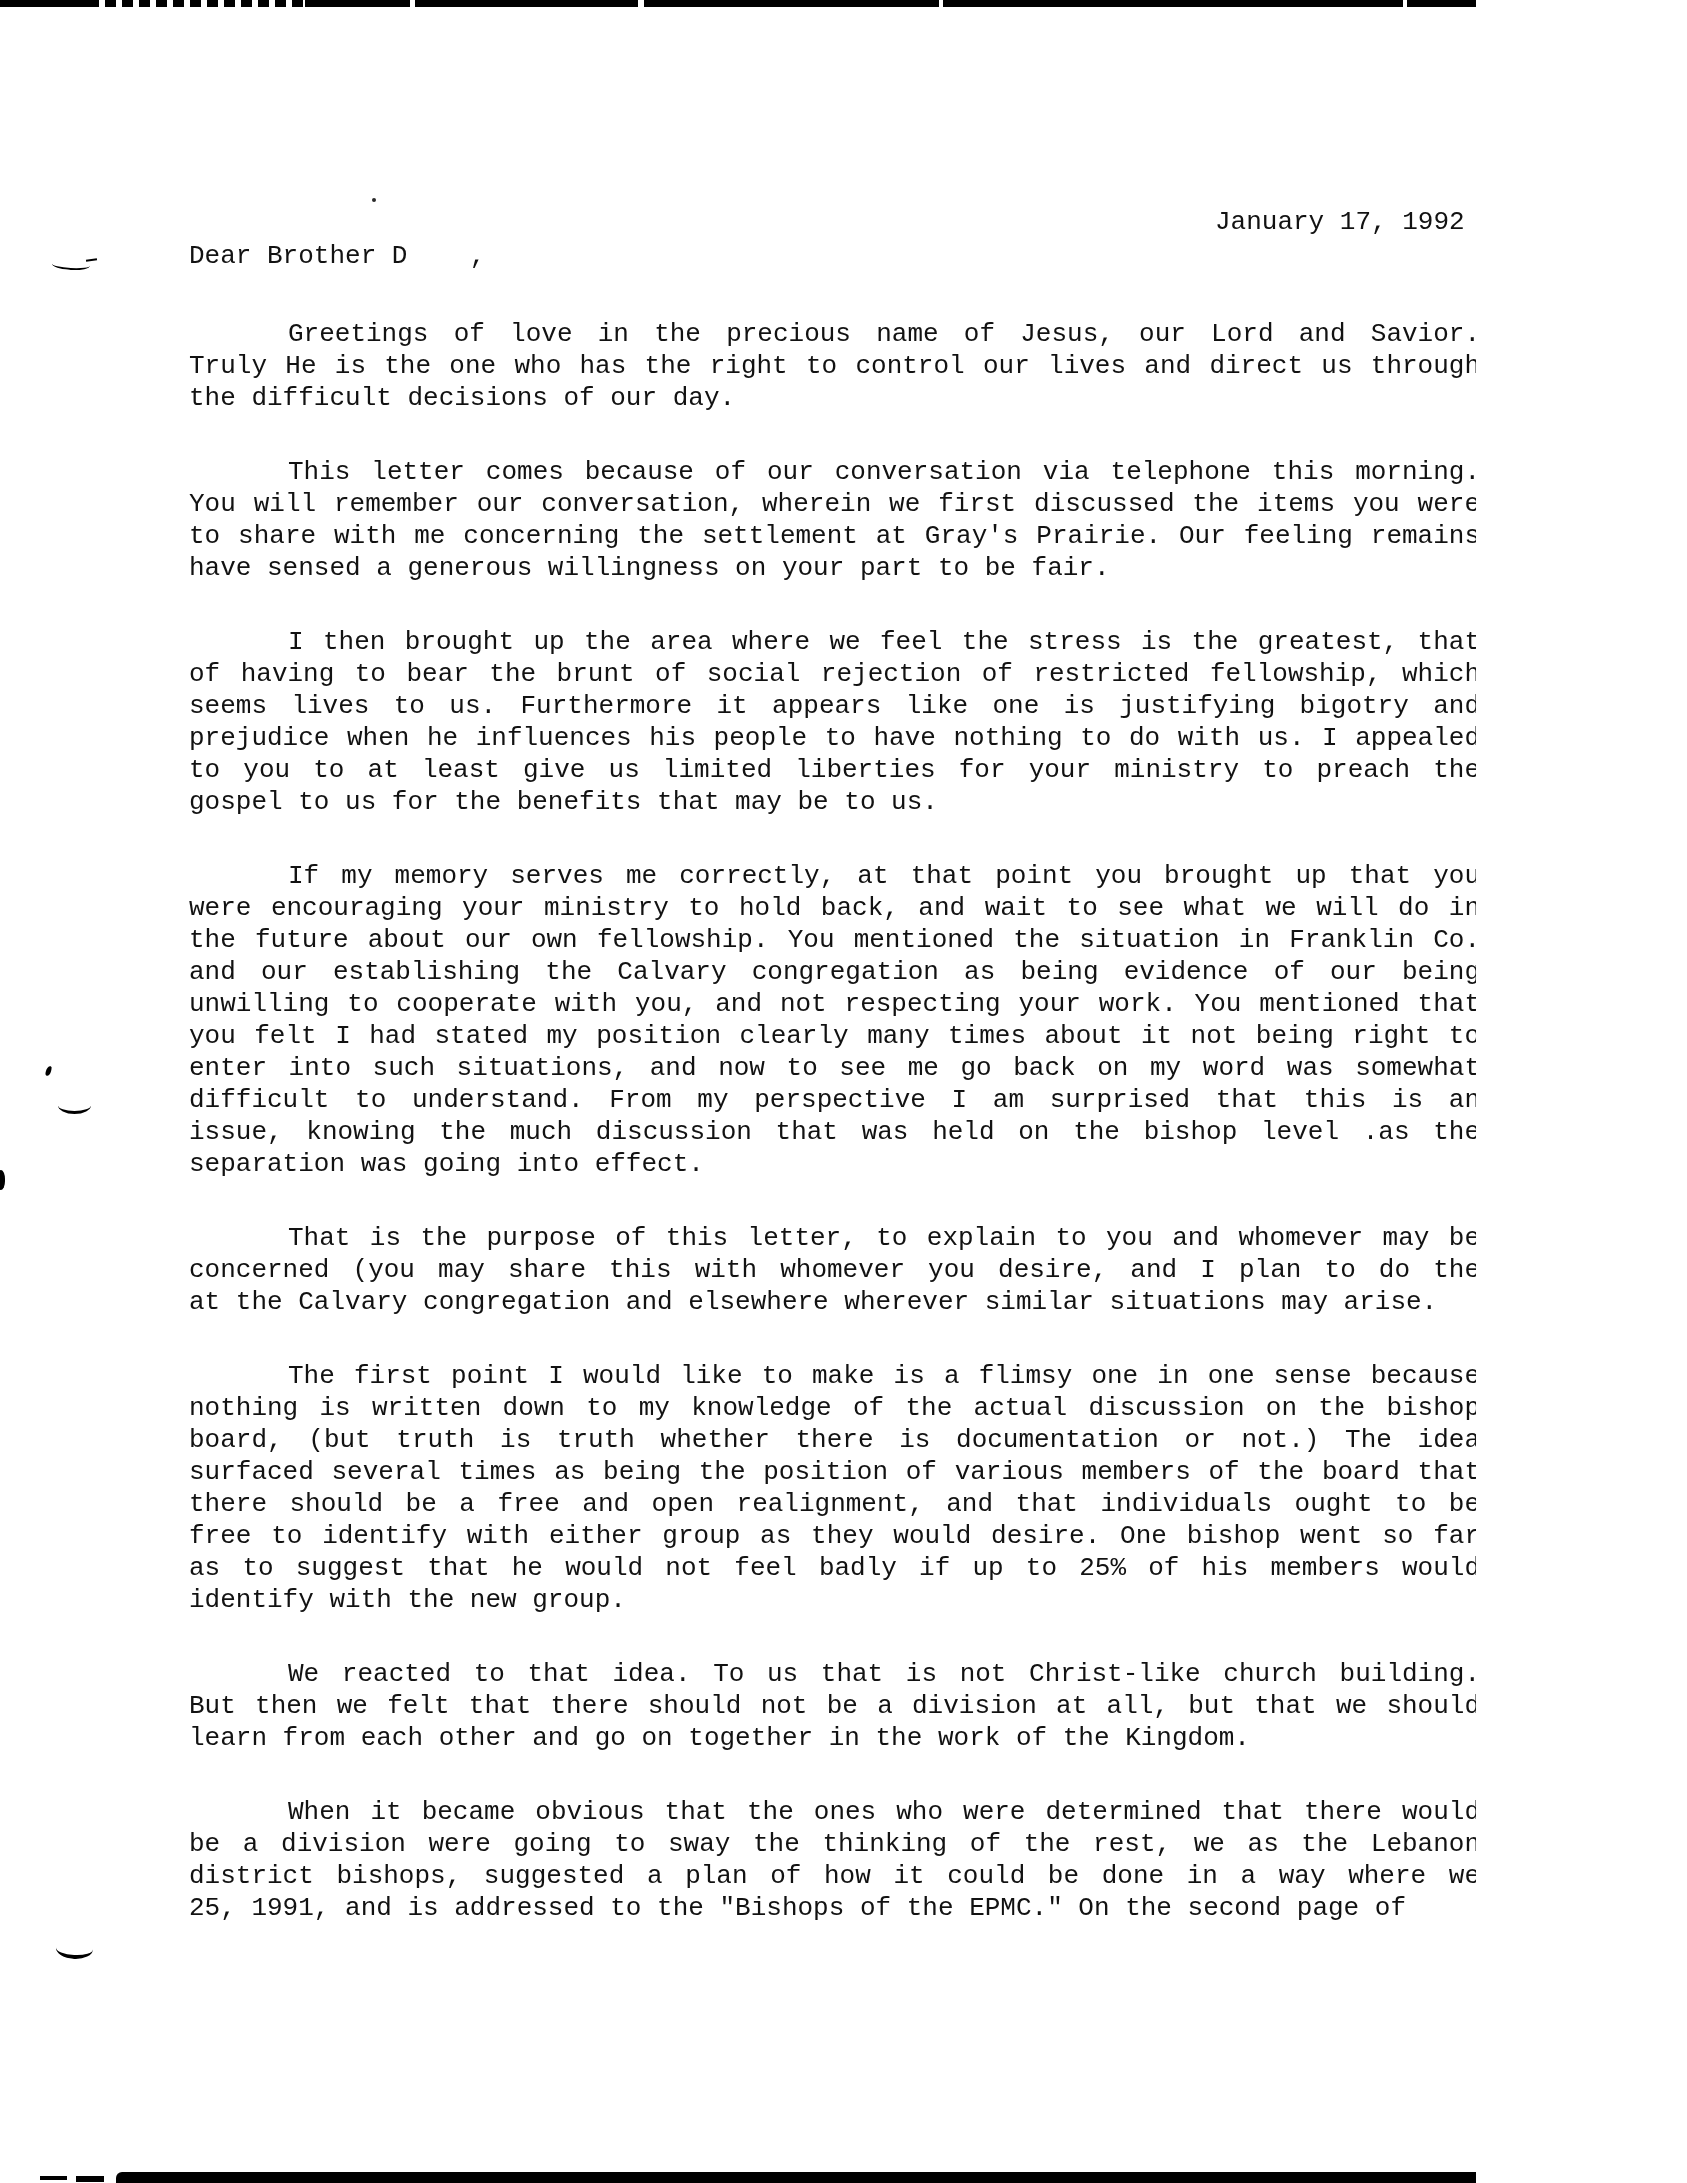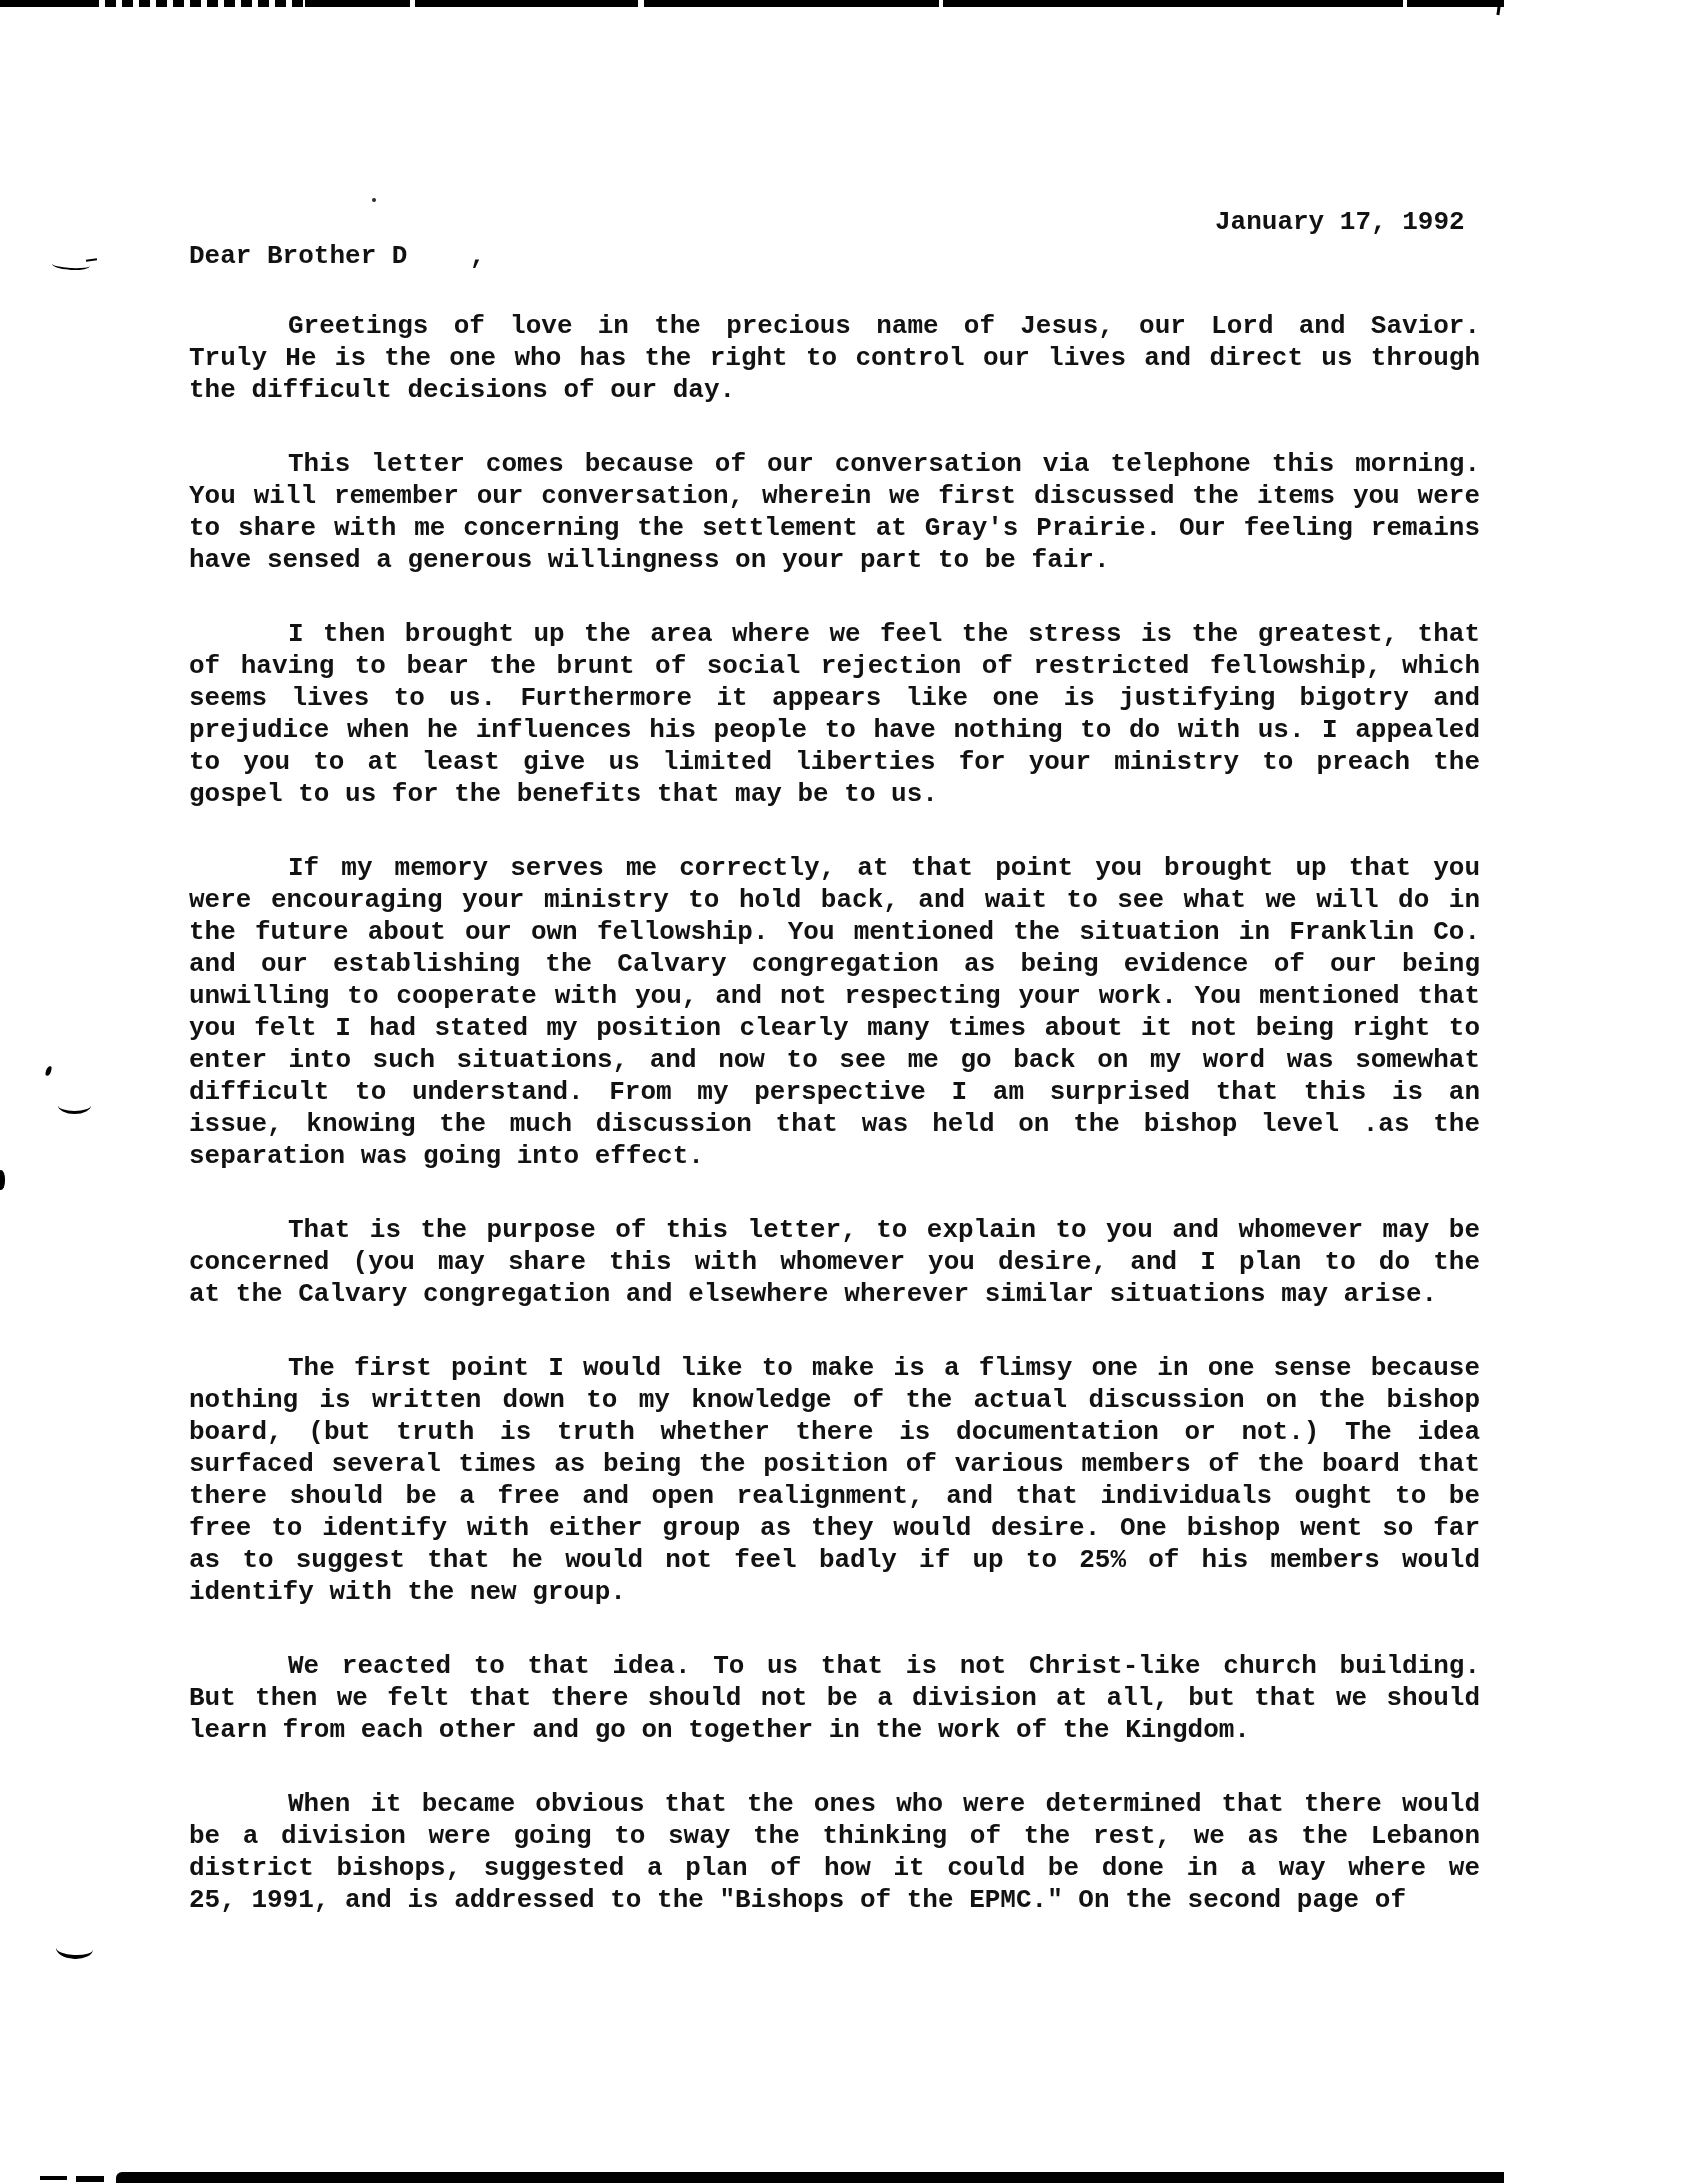--- a/index.html
+++ b/index.html
@@ -4,22 +4,21 @@
 <style>
   html, body { margin: 0; padding: 0; background: #ffffff; }
   .page {
     position: relative;
     width: 1476px;
     height: 2183px;
     background: #ffffff;
     overflow: hidden;
     font-family: "Liberation Mono", "DejaVu Sans Mono", monospace;
     color: #121212;
-    font-weight: 700;
-    padding-left: 28px;
+    font-weight: 400;
   }
 
   
   .typetext { font-size: 26px; line-height: 32px; }
 
   .date-line {
     position: absolute;
     left: 1215px;
     top: 206px;
     white-space: pre;
@@ -29,21 +28,21 @@
     left: 189px;
     top: 240px;
     white-space: pre;
   }
   .letter-body {
     position: absolute;
     left: 189px;
     top: 310px;
     width: 1291px;
   }
-  .para { margin: 0 0 42px 0; }
+  .para { margin: 8px 0 42px 0; }
   .para:last-child { margin-bottom: 0; }
   .line {
     text-align: justify;
     text-align-last: justify;
   }
   .line.first { padding-left: 99px; }
   .line.last  { text-align-last: auto; }
 
   
   .top-bar {

